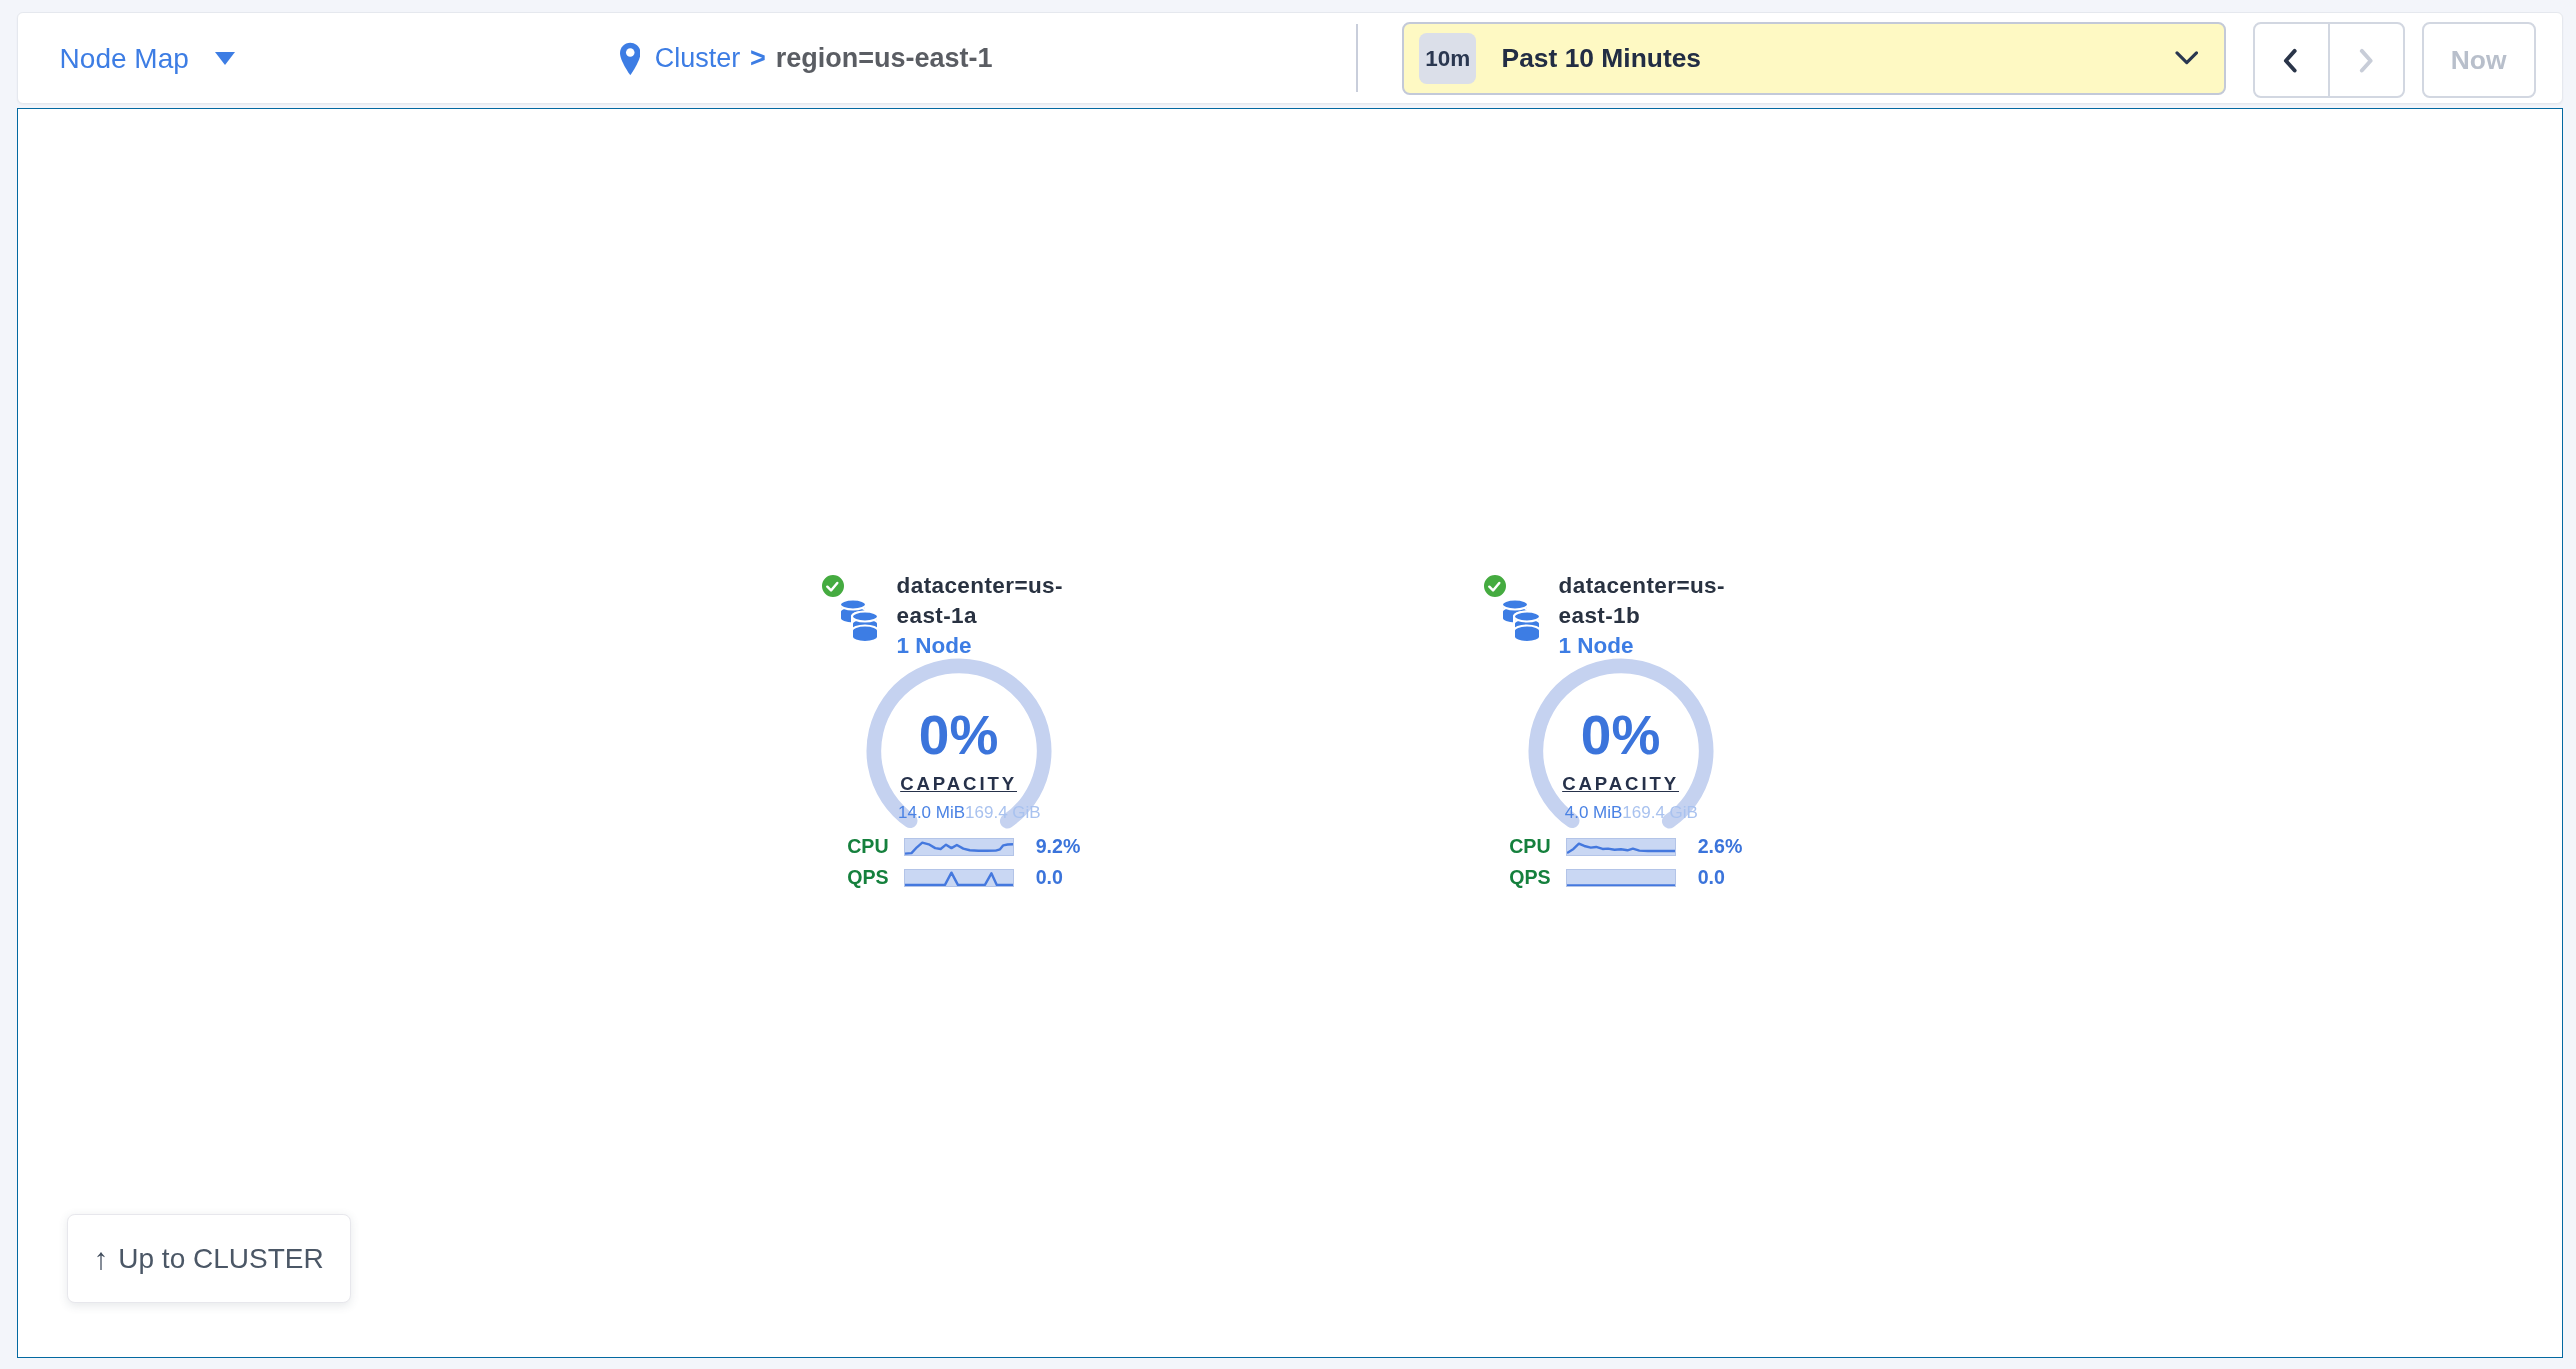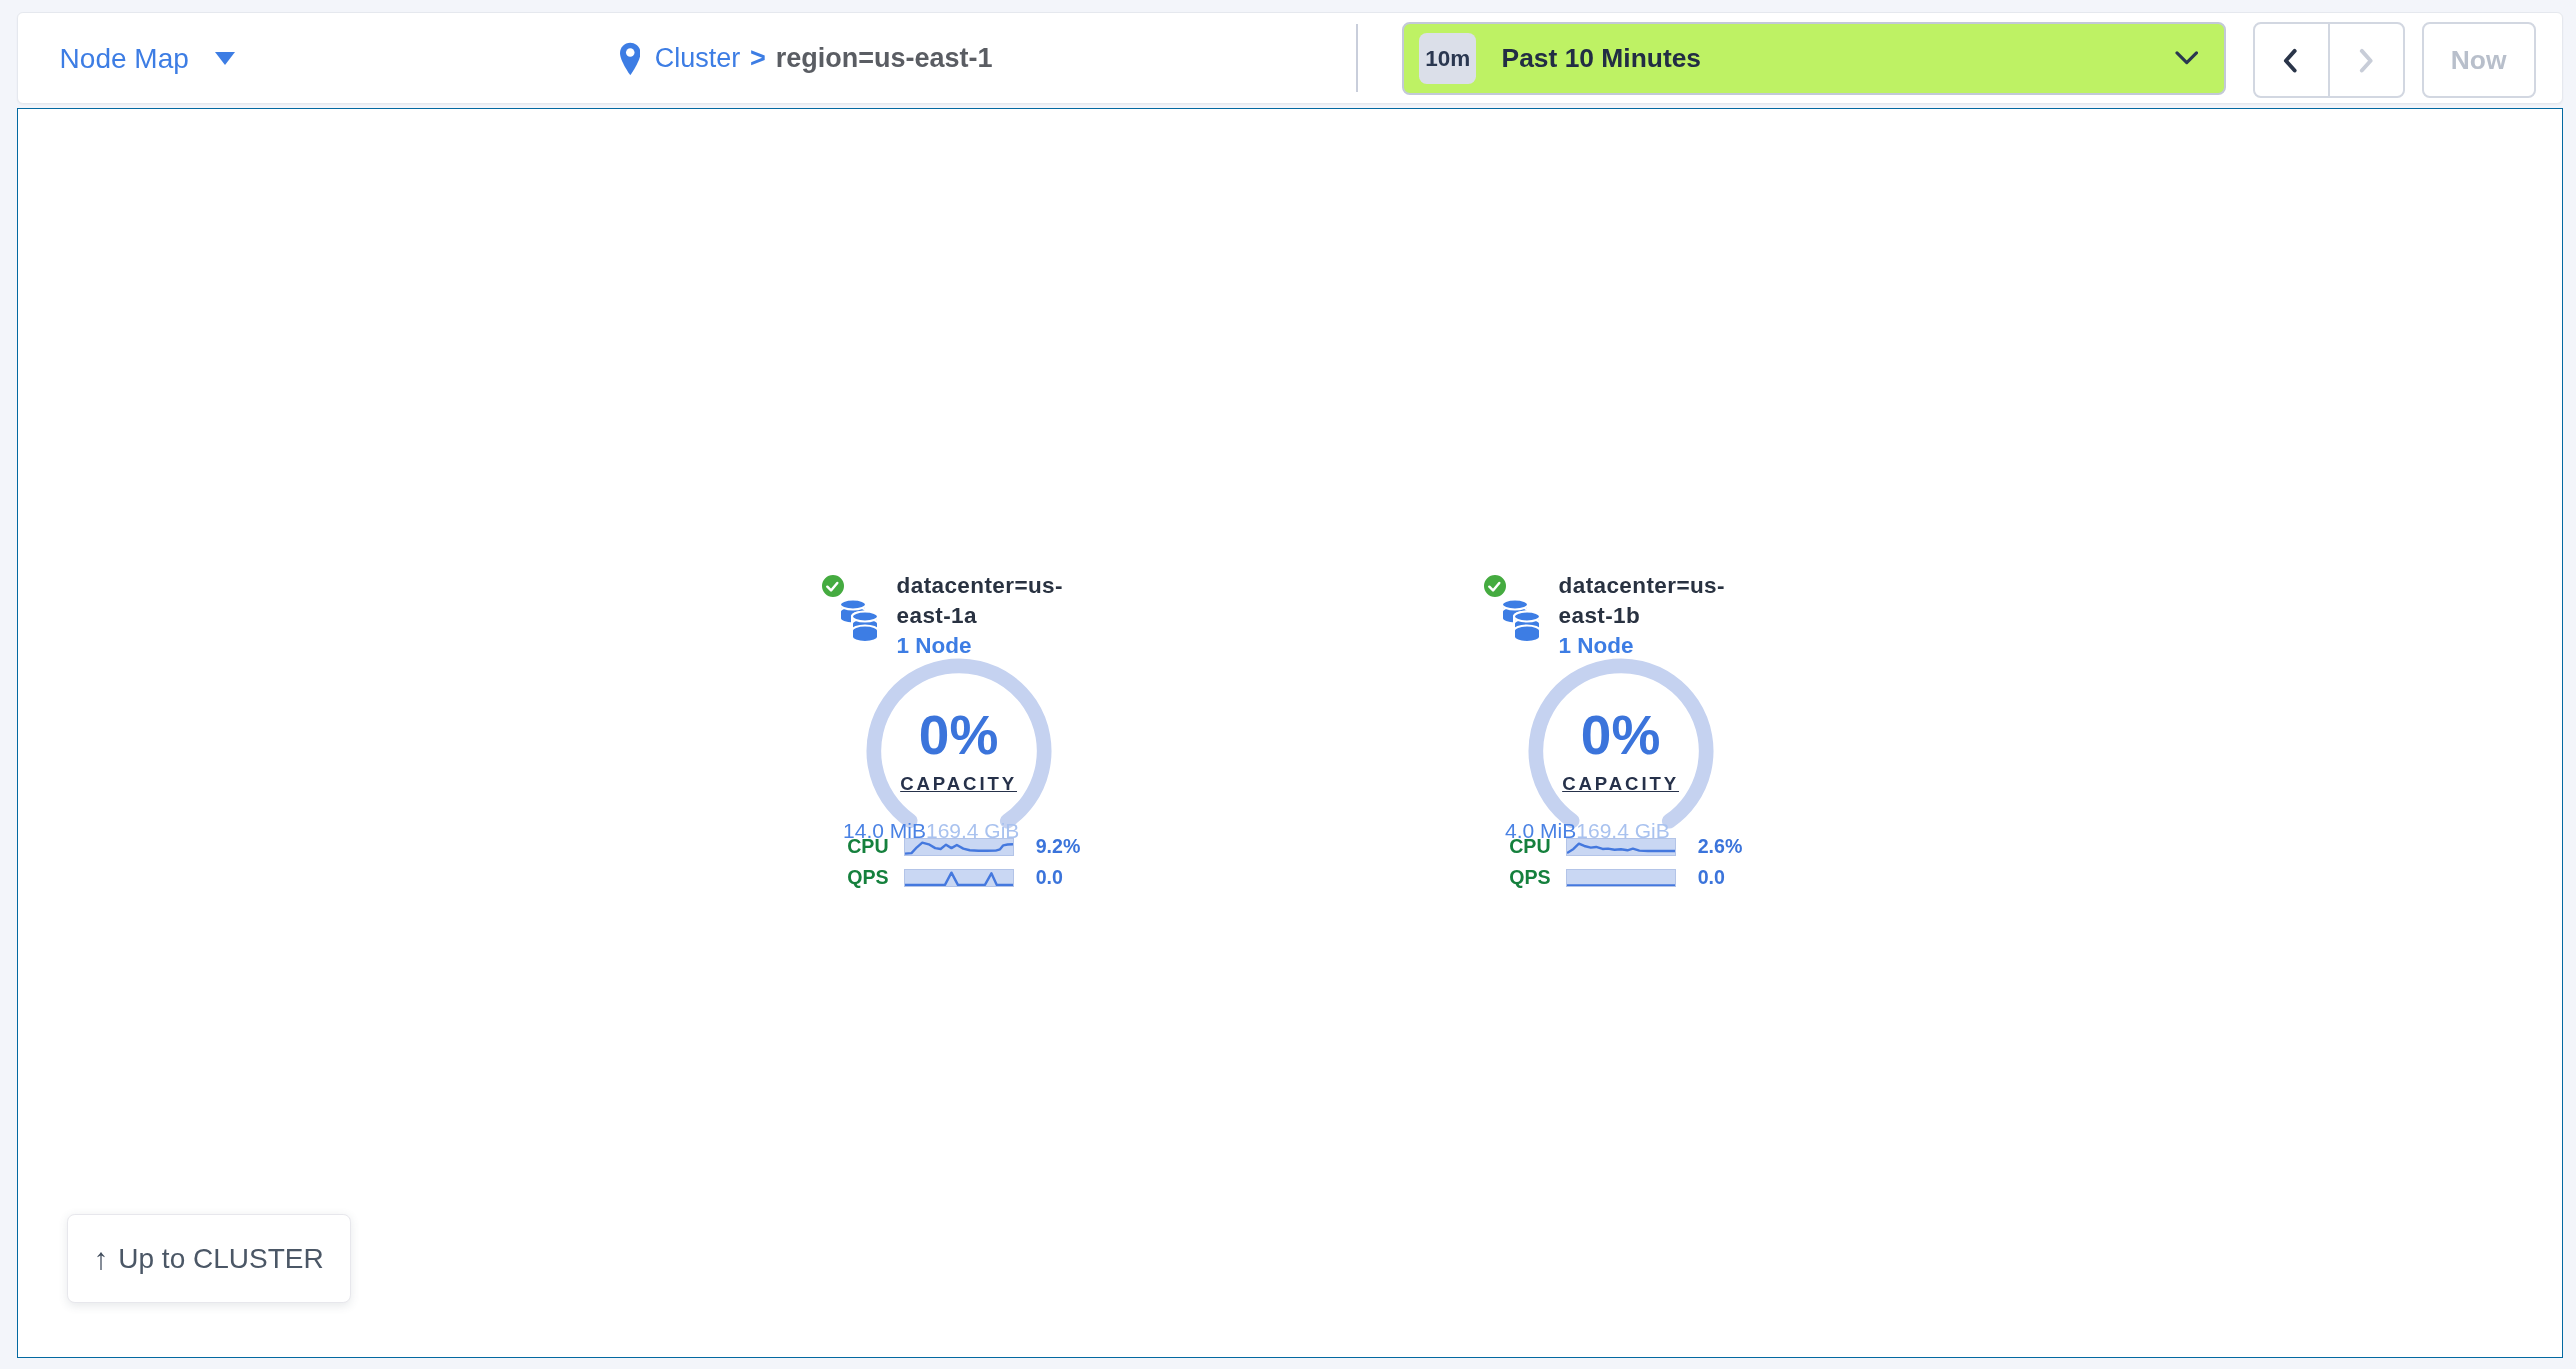--- a/index.html
+++ b/index.html
@@ -23,21 +23,21 @@
   .breadcrumb { position:absolute; left:602px; top:0; height:92px; display:flex; align-items:center; }
   .pin-icon { width:20.5px; height:34px; margin-right:14.7px; }
   .crumb-link { font-size:27px; color:#3d7de4; text-decoration:none; }
   .crumb-sep { font-size:27px; color:#3d7de4; font-weight:700; margin:0 9.8px; }
   .crumb-current { font-size:27px; color:#5a5d63; font-weight:700; }
 
   .header-divider { position:absolute; left:1338px; top:11.7px; height:68px; width:2px; background:#c9cedb; }
 
   .time-select {
     position:absolute; left:1384px; top:9.8px; width:824px; height:73px;
-    border:2px solid #c3c9d8; border-radius:7.8px; background:#bef264;
+    border:2px solid #c3c9d8; border-radius:7.8px; background:#fef9c3;
     display:flex; align-items:center; cursor:pointer;
   }
   .time-badge {
     margin-left:15.6px; width:57px; height:51px; background:#dbdfe9; border-radius:7.8px;
     display:flex; align-items:center; justify-content:center;
     font-size:22.5px; font-weight:700; color:#2a3750;
   }
   .time-label { margin-left:25.4px; font-size:26.4px; font-weight:600; color:#222d44; }
   .time-chevron { position:absolute; right:25.4px; top:27px; }
 
@@ -74,22 +74,22 @@
   .db-icon { position:absolute; left:14.7px; top:27px; width:46px; height:49px; z-index:2; }
   .card-titles { position:absolute; left:75px; top:3.9px; }
   .dc-title { font-size:22.5px; font-weight:700; color:#293241; letter-spacing:0.4px; line-height:30px; }
   .dc-subtitle { font-size:22.5px; font-weight:700; color:#3d7de4; line-height:29px; }
 
   .donut-wrap { position:absolute; left:44px; top:91px; width:186px; height:186px; }
   .donut-pct { position:absolute; left:0; right:0; top:45px; text-align:center; font-size:55px; font-weight:700; color:#3b74db; }
   .donut-cap-label { position:absolute; left:0; right:0; top:115px; text-align:center; font-size:18.6px; font-weight:700; letter-spacing:2.9px; color:#26314a;text-decoration:underline; }
 
   .capacity-row {
-    position:absolute; left:0; right:0; top:231px; display:flex; justify-content:flex-start;
-    padding-left:21.5px; font-size:21px; line-height:29px;margin-top:18px;
+    position:absolute; left:0; right:0; top:231px; display:flex; justify-content:center;
+    padding-left:21.5px; font-size:17px; line-height:29px;
   }
   .cap-used { color:#4a82e4; }
   .cap-total { color:#a9c2ef; }
 
   .metric-row { position:absolute; left:0; right:0; height:19.6px; display:flex; align-items:center; }
   .metric-row.cpu { top:270px; }
   .metric-row.qps { top:301px; }
   .metric-label { width:67px; text-align:right; font-size:19.6px; font-weight:700; color:#15803d; }
   .sparkline {
     margin-left:15.6px; width:110px; height:18.6px; background:#c9d7f3;

